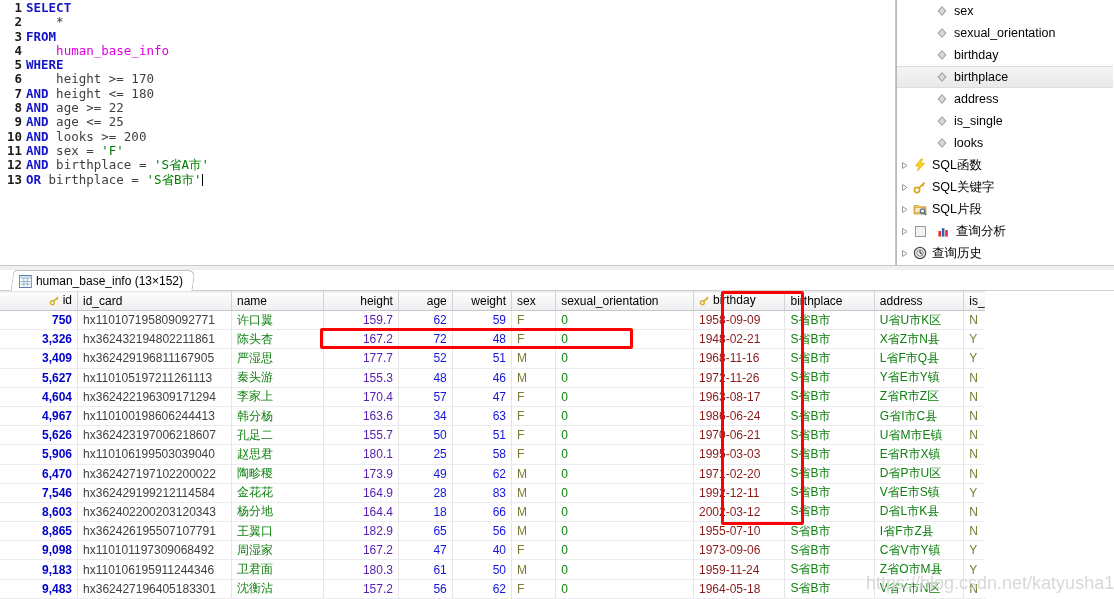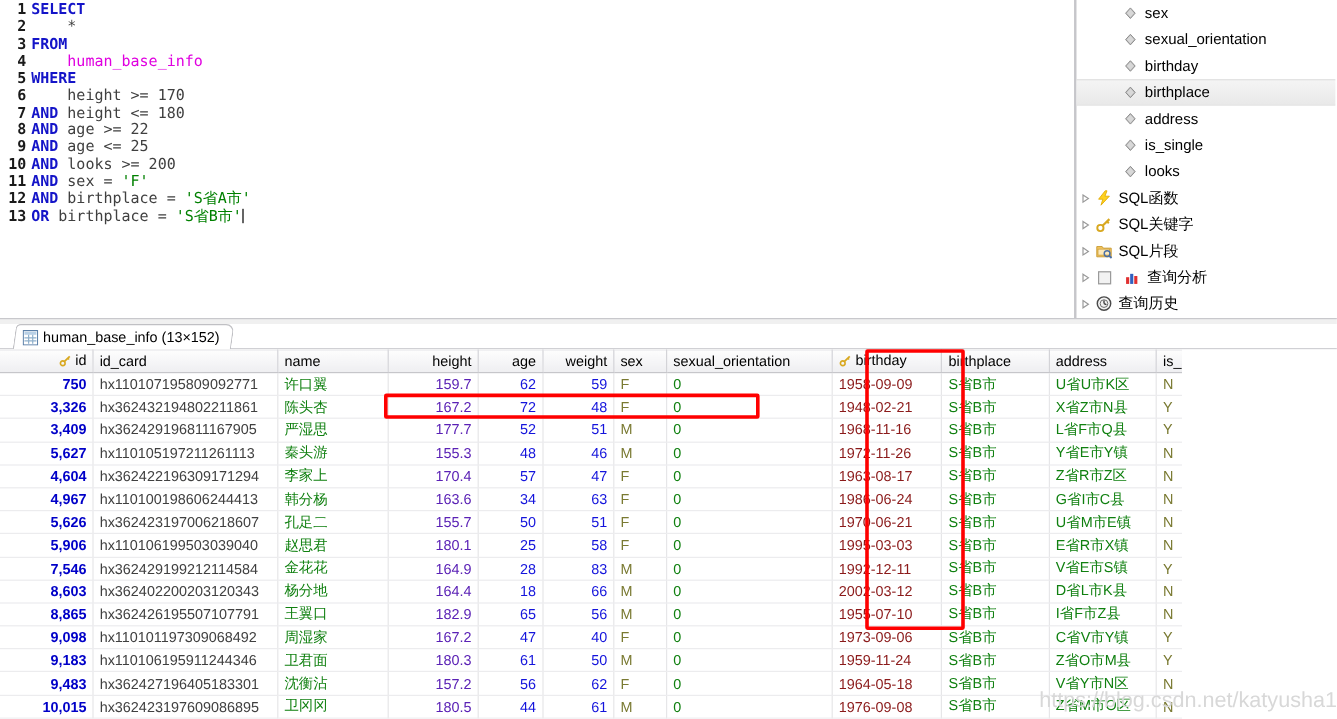--- a/index.html
+++ b/index.html
@@ -541,20 +541,35 @@
           <td class="c-weight">58</td>
           <td class="c-sex">F</td>
           <td class="c-so">0</td>
           <td class="c-birthday">1995-03-03</td>
           <td class="c-birthplace">S省B市</td>
           <td class="c-address">E省R市X镇</td>
           <td class="c-single">N</td>
           <td class="c-looks">234</td>
         </tr>
         <tr>
+          <td class="c-id">6,470</td>
+          <td class="c-idcard">hx362427197102200022</td>
+          <td class="c-name">陶畛稷</td>
+          <td class="c-height">173.9</td>
+          <td class="c-age">49</td>
+          <td class="c-weight">62</td>
+          <td class="c-sex">M</td>
+          <td class="c-so">0</td>
+          <td class="c-birthday">1971-02-20</td>
+          <td class="c-birthplace">S省B市</td>
+          <td class="c-address">D省P市U区</td>
+          <td class="c-single">N</td>
+          <td class="c-looks">97</td>
+        </tr>
+        <tr>
           <td class="c-id">7,546</td>
           <td class="c-idcard">hx362429199212114584</td>
           <td class="c-name">金花花</td>
           <td class="c-height">164.9</td>
           <td class="c-age">28</td>
           <td class="c-weight">83</td>
           <td class="c-sex">M</td>
           <td class="c-so">0</td>
           <td class="c-birthday">1992-12-11</td>
           <td class="c-birthplace">S省B市</td>

